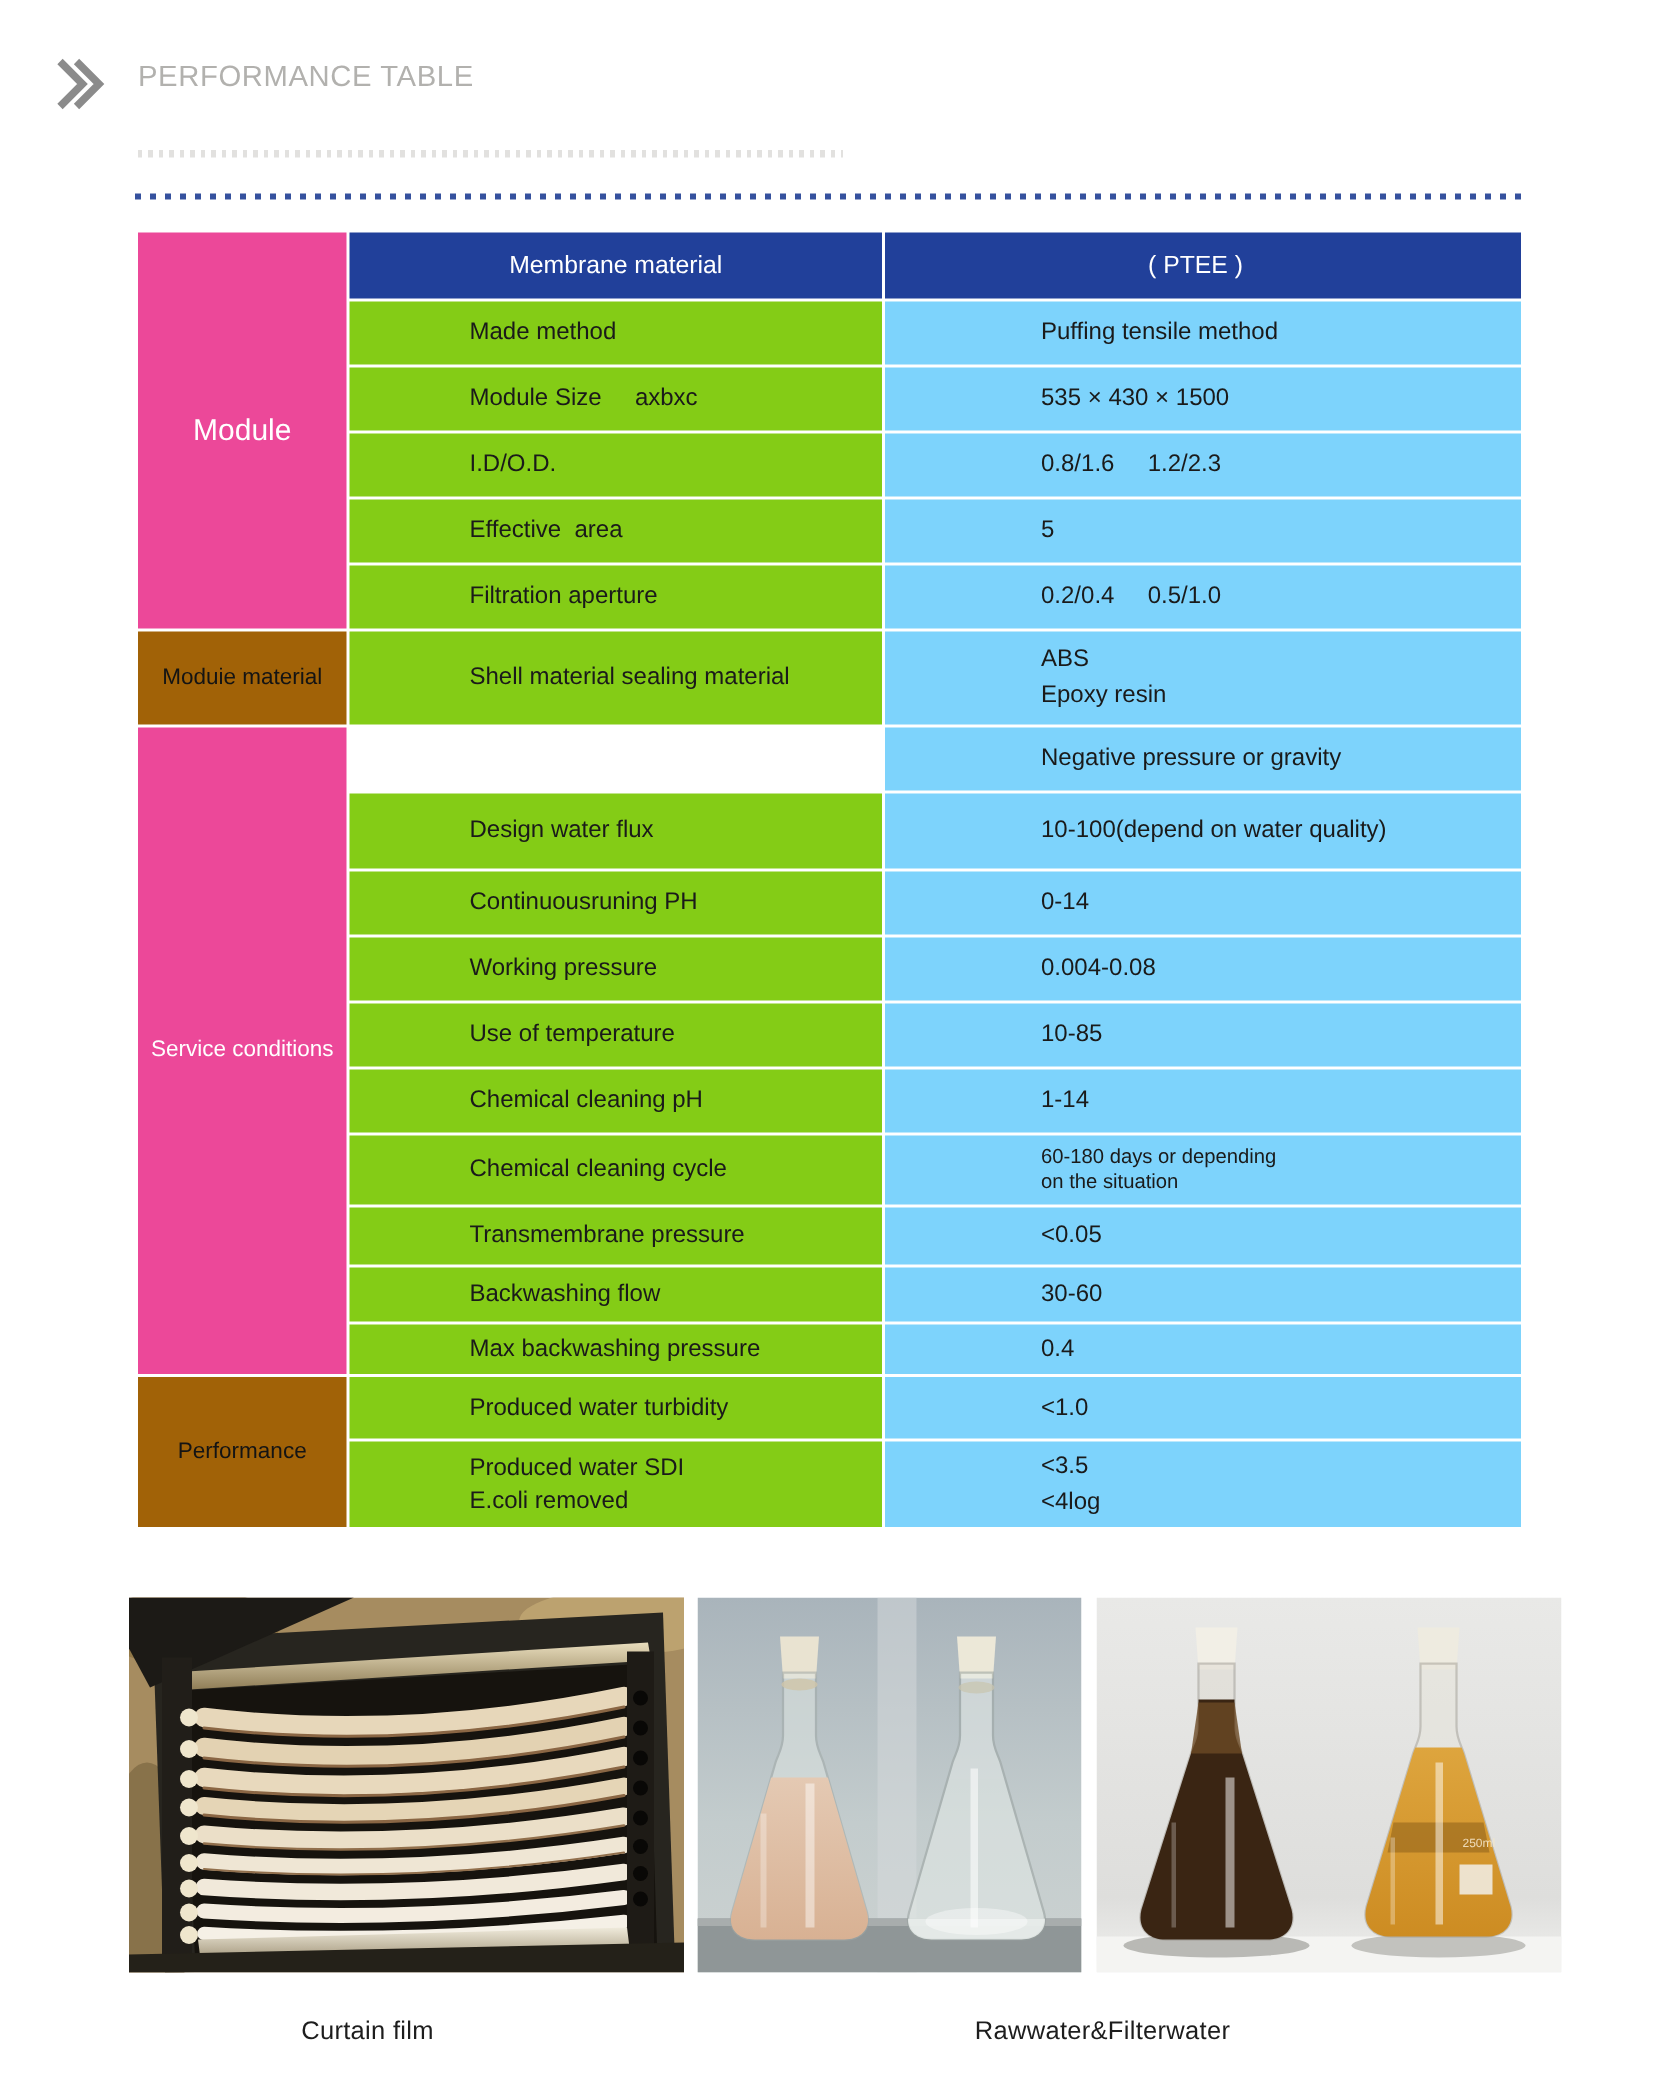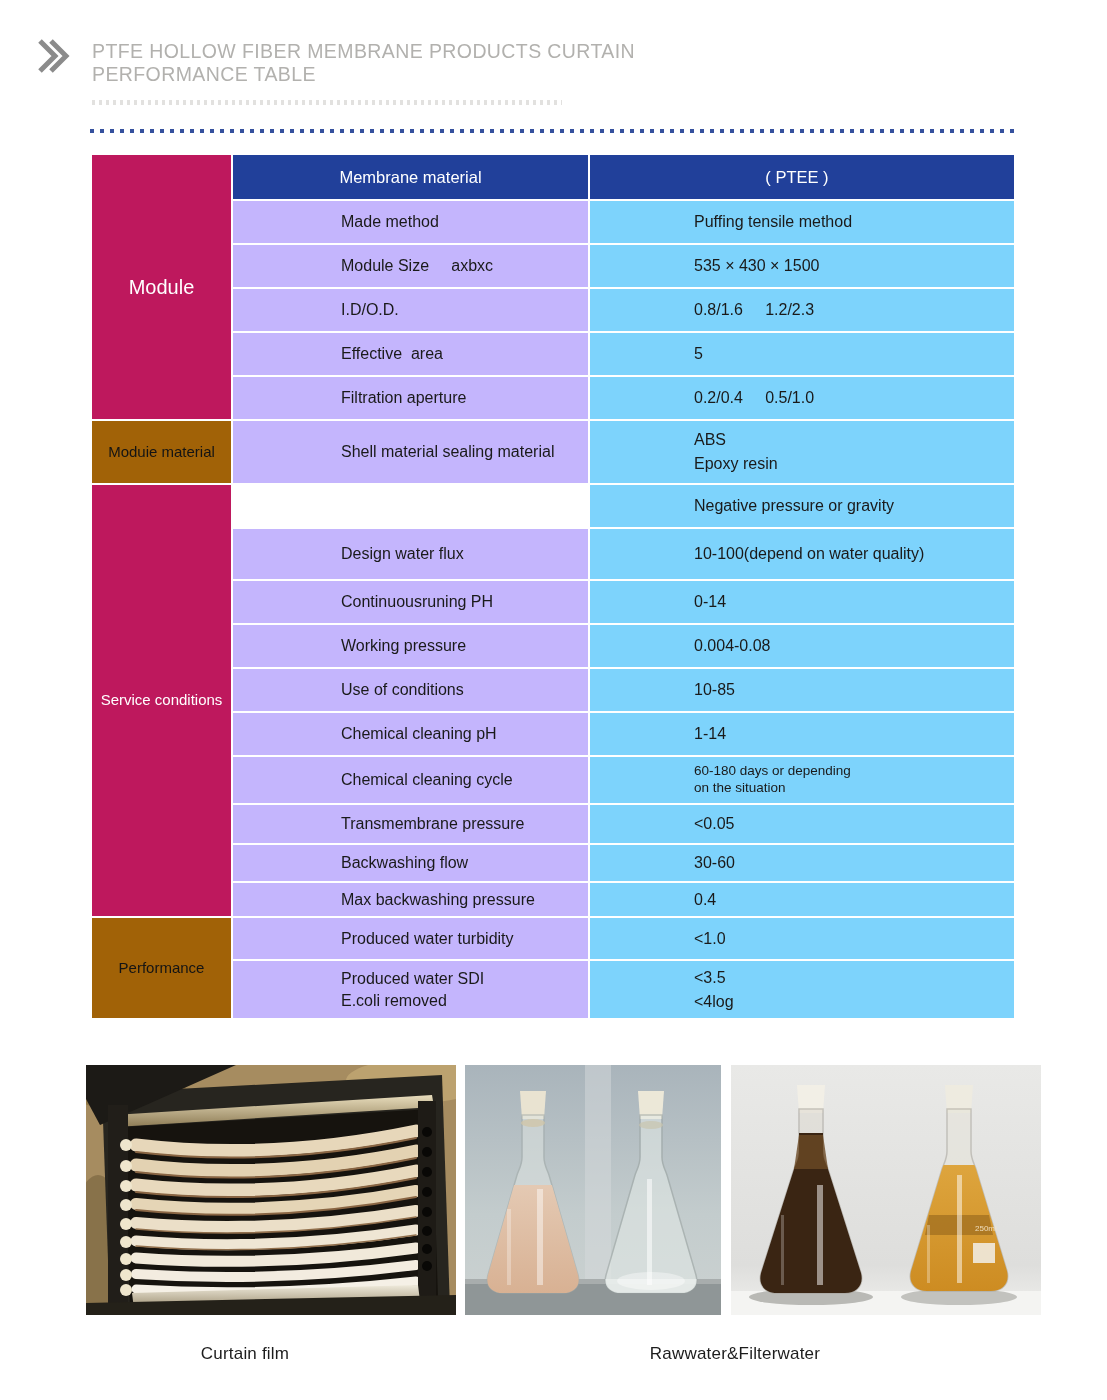--- a/index.html
+++ b/index.html
@@ -29,28 +29,28 @@
     display:grid;
     grid-template-columns:139px 355px 424px;
     grid-template-rows:44px 42px 42px 42px 42px 42px 62px 42px 50px 42px 42px 42px 42px 46px 38px 36px 33px 41px 57px;
     gap:2px;background:#ffffff;
   }
   .cell{display:flex;align-items:center;font-size:16px;}
   .c-side{
     grid-column:1;justify-content:center;text-align:center;
     font-size:15px;line-height:1.35;padding:0 8px;
   }
-  .side-dark{background:#be185d;color:#ffffff;}
+  .side-dark{background:#ec4899;color:#ffffff;}
   .side-light{background:#a16207;color:#141414;}
   .side-module{grid-row:1 / span 6;font-size:20px;}
   .side-matl{grid-row:7;}
   .side-service{grid-row:8 / span 10;}
   .side-perf{grid-row:18 / span 2;}
   .c-param{
-    grid-column:2;background:#c4b5fd;padding-left:108px;
+    grid-column:2;background:#84cc16;padding-left:80px;
     white-space:pre-line;line-height:1.35;
   }
   .c-value{
     grid-column:3;background:#7dd3fc;padding-left:104px;padding-right:10px;
     white-space:pre-line;line-height:1.5;
   }
   .head{background:#21409a;color:#ffffff;padding-left:0;justify-content:center;font-size:16.5px;}
   .v-small{font-size:13.5px;line-height:1.25;}
   
   .photo{position:absolute;top:1065px;height:250px;}
@@ -68,21 +68,20 @@
 </head>
 <body>
 
 <div class="hdr-chevron">
   <svg width="34" height="40" viewBox="0 0 34 40">
     <path d="M4 5 L19 20 L4 35" fill="none" stroke="#8b8b8b" stroke-width="5"></path>
     <path d="M15 5 L30 20 L15 35" fill="none" stroke="#8b8b8b" stroke-width="5"></path>
   </svg>
 </div>
 <div class="hdr-title">
-  <div>PTFE HOLLOW FIBER MEMBRANE PRODUCTS CURTAIN</div>
   <div>PERFORMANCE TABLE</div>
 </div>
 <div class="hdr-faded"></div>
 <div class="dotted-rule"></div>
 
 <div class="spec-table">
   <div class="cell c-side side-dark side-module">Module</div>
   <div class="cell c-side side-light side-matl">Moduie material</div>
   <div class="cell c-side side-dark side-service">Service conditions</div>
   <div class="cell c-side side-light side-perf">Performance</div>
@@ -113,21 +112,21 @@
 
   <div class="cell c-param">Design water flux</div>
   <div class="cell c-value">10-100(depend on water quality)</div>
 
   <div class="cell c-param">Continuousruning PH</div>
   <div class="cell c-value">0-14</div>
 
   <div class="cell c-param">Working pressure</div>
   <div class="cell c-value">0.004-0.08</div>
 
-  <div class="cell c-param">Use of conditions</div>
+  <div class="cell c-param">Use of temperature</div>
   <div class="cell c-value">10-85</div>
 
   <div class="cell c-param">Chemical cleaning pH</div>
   <div class="cell c-value">1-14</div>
 
   <div class="cell c-param">Chemical cleaning cycle</div>
   <div class="cell c-value v-small">60-180 days or depending
 on the situation</div>
 
   <div class="cell c-param">Transmembrane pressure</div>

